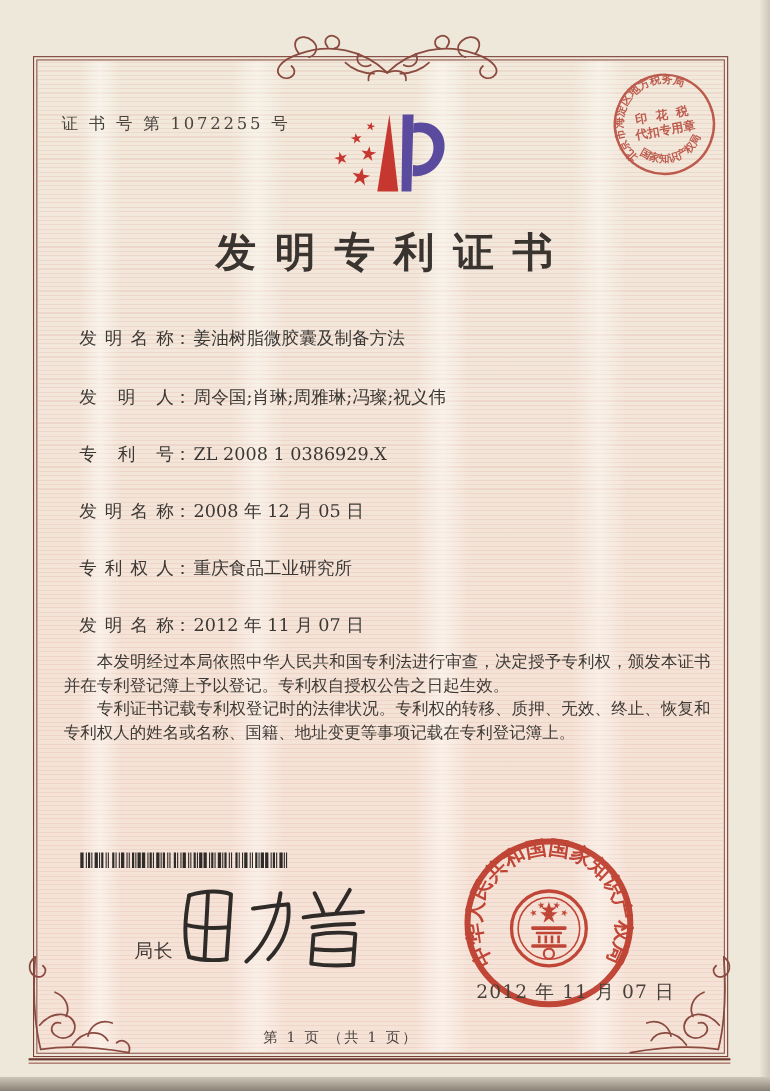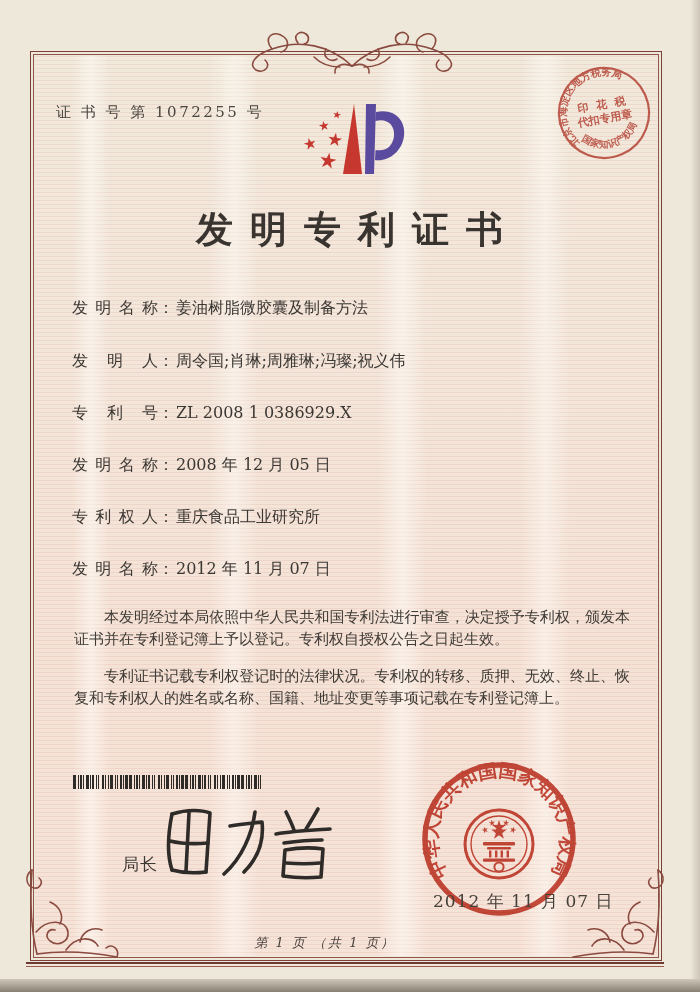--- a/index.html
+++ b/index.html
@@ -40,25 +40,25 @@
   .cert-no{position:absolute;left:56px;top:103px;font-size:15px;letter-spacing:2.5px;color:#4a443f;text-align:right;}
   .title{position:absolute;left:30px;width:630px;top:205px;text-align:center;
     font-size:37px;font-weight:bold;letter-spacing:17px;padding-left:26px;
     box-sizing:border-box;color:#39342f;}
   .field-row{position:absolute;left:72px;font-size:16px;color:#3b3733;white-space:nowrap;}
   .field-label{display:inline-block;width:86px;text-align:justify;text-align-last:justify;
     vertical-align:top;}
   .field-colon{display:inline-block;margin-right:2px;}
   .paragraphs{position:absolute;left:58px;top:591px;width:588px;font-size:15px;
     line-height:21.6px;color:#3e3a35;text-align:justify;}
-  .paragraphs p{margin:16px;text-indent:2em;}
+  .paragraphs p{margin:0;text-indent:2em;}
   .sig-title{position:absolute;left:122px;top:853px;font-size:17px;color:#3f3a35;letter-spacing:1px;}
   .seal-date{position:absolute;left:433px;top:890px;font-size:17px;color:#46403a;letter-spacing:1px;z-index:5;}
-  .footer{position:absolute;left:30px;width:590px;top:934px;text-align:center;
-    font-size:13px;letter-spacing:2px;color:#4a443f;font-style:italic;}
+  .footer{position:absolute;left:15px;width:590px;top:934px;text-align:center;
+    font-size:13px;letter-spacing:2px;color:#4a443f;}
   .sr-only{position:absolute;width:1px;height:1px;overflow:hidden;clip:rect(0 0 0 0);white-space:nowrap;}
 
   svg{position:absolute;overflow:visible;}
   .seal-svg{mix-blend-mode:multiply;opacity:.9;}
   .stamp-svg{mix-blend-mode:multiply;opacity:.85;}
 </style>
 </head>
 <body>
 
 <div class="page">

